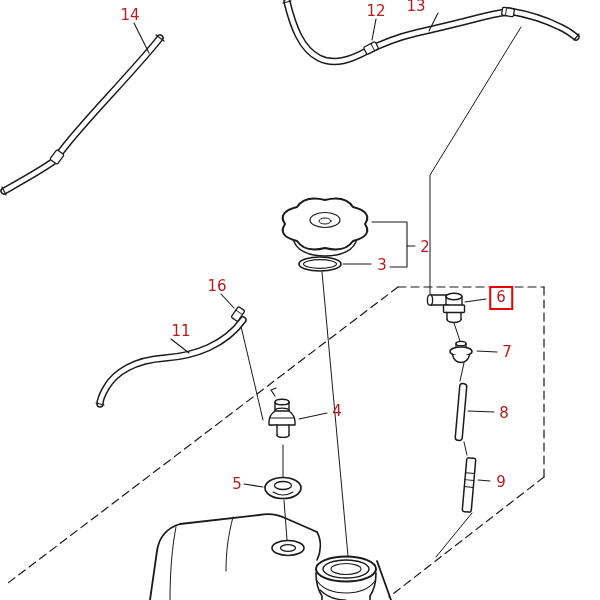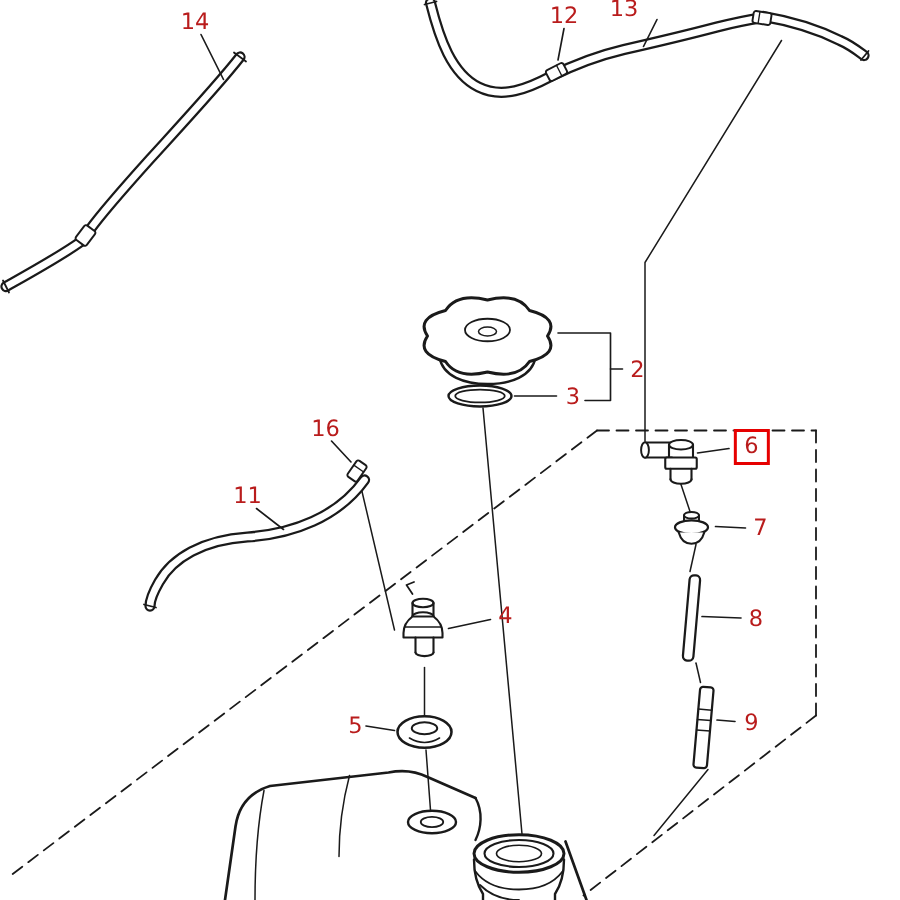--- a/index.html
+++ b/index.html
@@ -169,21 +169,21 @@
     <path d="M244,484 L263,487"></path>
   </g>
 </svg>
 
 <div class="callout" style="left:130px; top:15px;">14</div>
 <div class="callout" style="left:376px; top:11px;">12</div>
 <div class="callout" style="left:416px; top:6px;">13</div>
 <div class="callout" style="left:425px; top:247px;">2</div>
 <div class="callout" style="left:382px; top:265px;">3</div>
 <div class="callout" style="left:217px; top:286px;">16</div>
-<div class="callout" style="left:165px; top:331px;text-align:right;">11</div>
+<div class="callout" style="left:181px; top:331px;text-align:right;">11</div>
 <div class="callout highlighted" style="left: 501px; top: 298px; border-color: rgb(230, 0, 0);">6</div>
 <div class="callout" style="left:507px; top:352px;">7</div>
 <div class="callout" style="left:504px; top:413px;">8</div>
 <div class="callout" style="left:501px; top:482px;">9</div>
 <div class="callout" style="left:337px; top:411px;">4</div>
 <div class="callout" style="left:237px; top:484px;">5</div>
 
 </div>
 
 </body></html>

